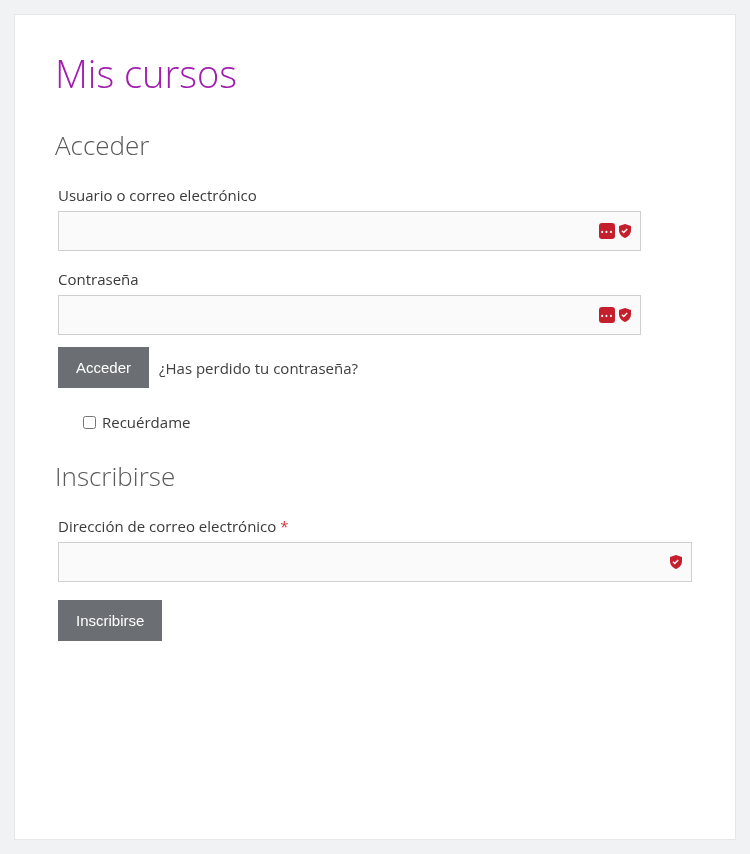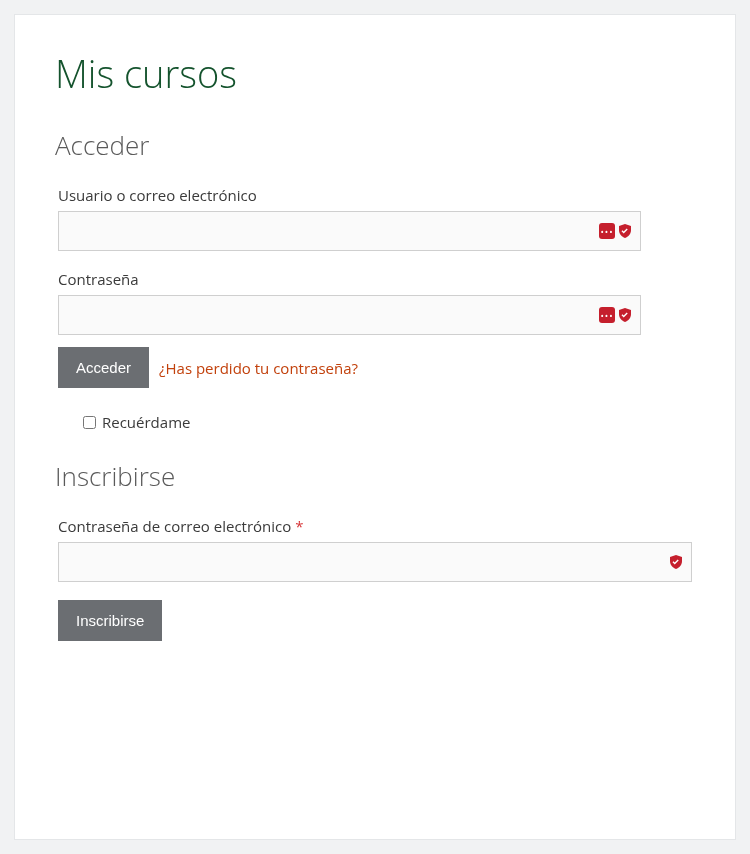--- a/index.html
+++ b/index.html
@@ -13,21 +13,21 @@
   }
   .card {
     background: #fff;
     border: 1px solid #e4e6e8;
     padding: 32px 40px 40px 40px;
     height: 100%;
   }
   h1.page-title {
     font-size: 38px;
     font-weight: 300;
-    color: #14532d;
+    color: #a21caf;
     margin-bottom: 28px;
   }
   h2.section-title {
     font-size: 26px;
     font-weight: 300;
     color: #5a5a5a;
     margin-bottom: 22px;
   }
   .form-block { margin: 0 3px; }
   .field-row { margin-bottom: 18px; }
@@ -81,21 +81,21 @@
     cursor: pointer;
   }
   .login-actions {
     display: flex;
     align-items: center;
     gap: 10px;
     margin-top: -6px;
     margin-bottom: 24px;
   }
   a.lost-pw {
-    color: #c2410c;
+    color: #404040;
     text-decoration: none;
     font-size: 15px;
   }
   .remember-row {
     display: flex;
     align-items: center;
     gap: 6px;
     margin-bottom: 26px;
     font-size: 15px;
     color: #3a3a3a;
@@ -156,21 +156,21 @@
     <input type="checkbox" style="">
     <span>Recuérdame</span>
   </div>
 
   <h2 class="section-title">Inscribirse</h2>
 
   <div class="form-block">
 
     <div class="field-row">
       <label class="input-label">
-        <span>Contraseña de correo electrónico</span>
+        <span>Dirección de correo electrónico</span>
         <span class="req">*</span>
       </label>
       <div class="input-wrap">
         <input type="text" class="text-input" value="" style="">
         <span class="pw-badges">
           <span class="badge badge-shield">
             <svg width="16" height="16" viewBox="0 0 16 16">
                 <path fill="#c51f2d" d="M8 1l6 2v4c0 4-2.7 6.8-6 8-3.3-1.2-6-4-6-8V3l6-2z"></path>
                 <path fill="#fff" d="M6.7 10.4L4.5 8.2l1-1 1.2 1.2 3-3 1 1z"></path>
               </svg>

